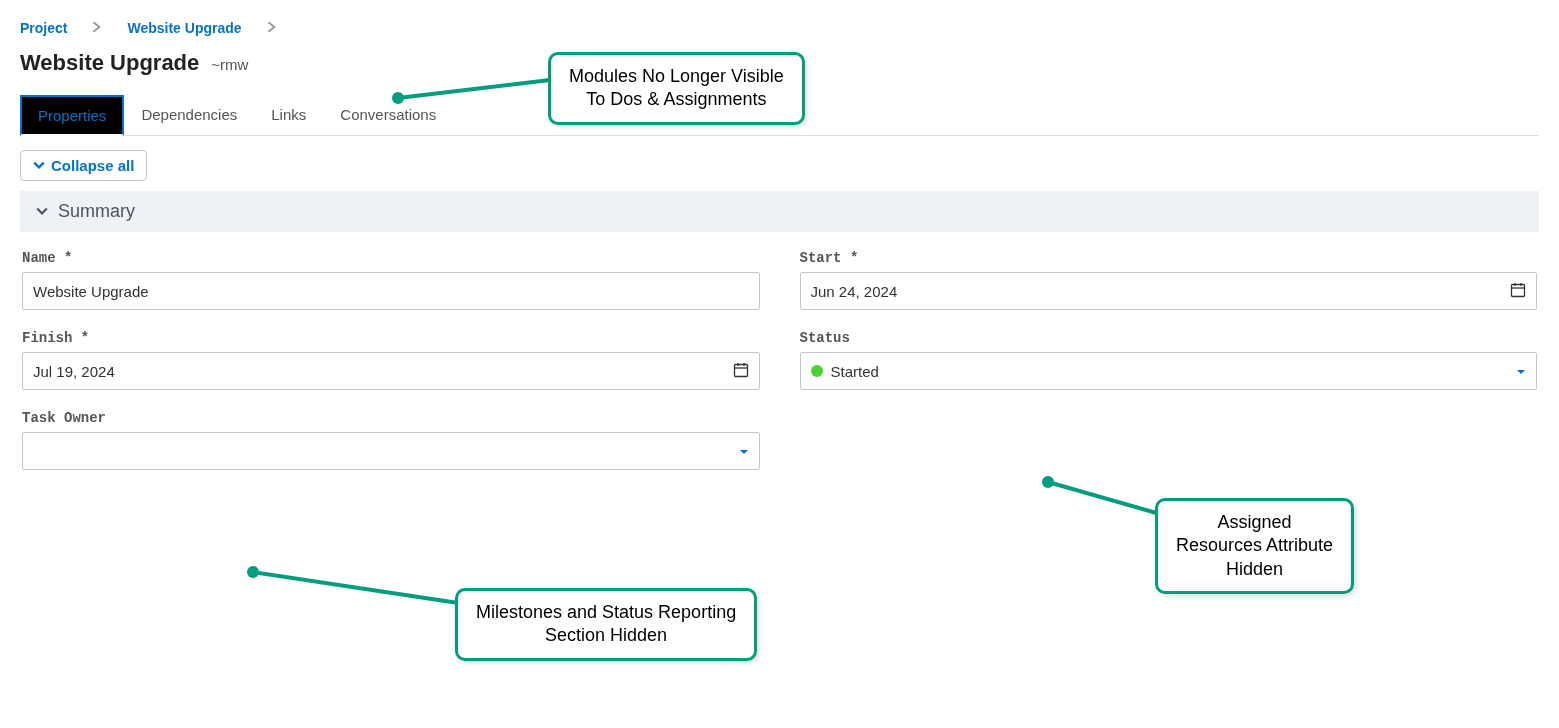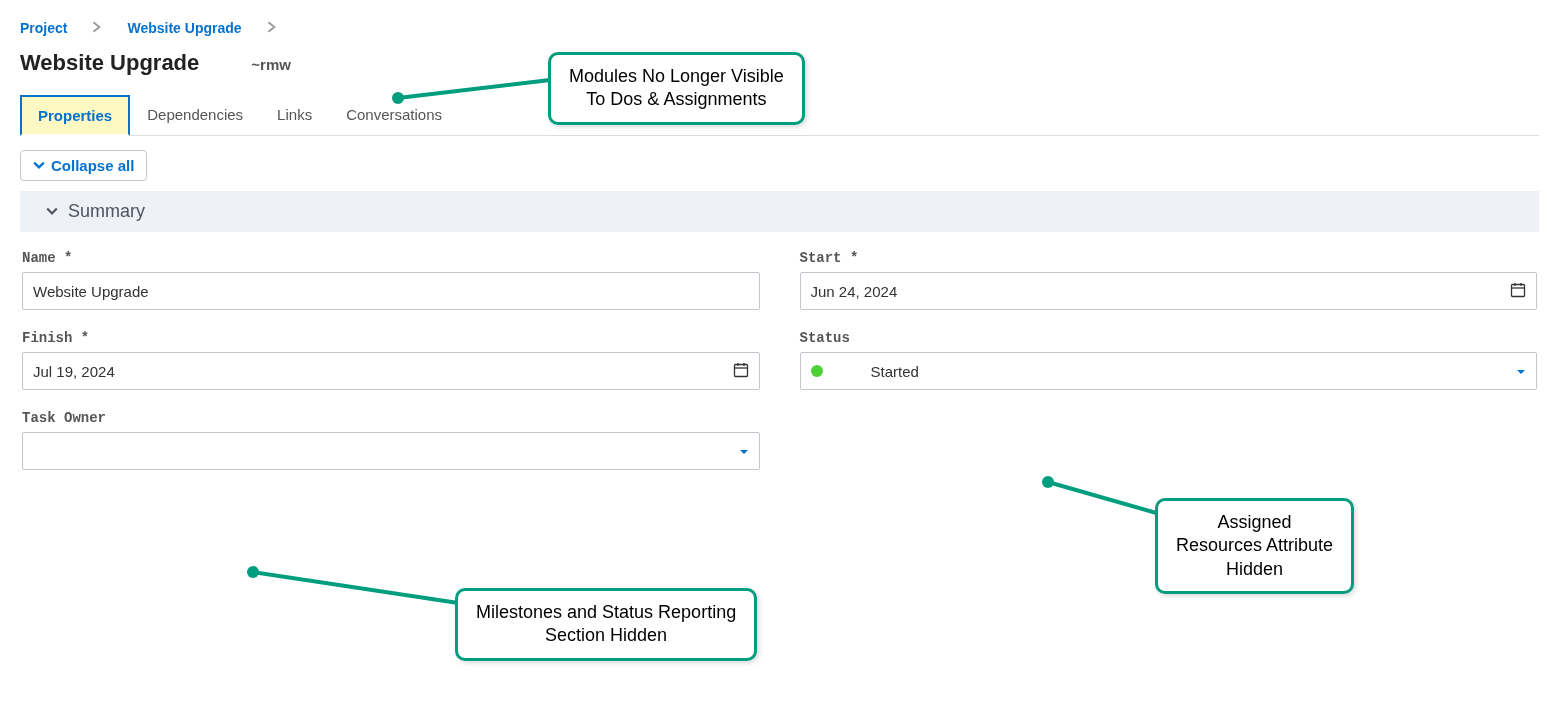--- a/index.html
+++ b/index.html
@@ -35,66 +35,65 @@
     gap: 12px;
     margin-bottom: 18px;
   }
   .page-title {
     font-size: 22px;
     font-weight: 700;
     color: #222;
   }
   .page-subtitle {
     font-size: 15px;
-    font-weight: 700;
+    font-weight: 400;
     color: #555;
-    margin-left: 40px;
   }
   .tabs {
     display: flex;
     gap: 0;
     border-bottom: 1px solid #d9dee3;
     margin-bottom: 14px;
   }
   .tab {
     padding: 10px 16px;
     font-size: 15px;
     color: #555;
     cursor: pointer;
     border: 1px solid transparent;
     border-bottom: none;
     position: relative;
     top: 1px;
   }
   .tab.active {
     color: #0572ce;
-    font-weight: 700;
+    font-weight: 400;
     border: 2px solid #0572ce;
     border-bottom: 2px solid #fff;
-    background: #fef9c3;
+    background: #000000;
   }
   .collapse-row {
     margin-bottom: 10px;
   }
   .collapse-btn {
     border: 1px solid #c1c7cd;
     background: #fff;
     padding: 6px 12px;
     font-size: 15px;
     color: #0572ce;
     cursor: pointer;
     border-radius: 4px;
     display: inline-flex;
     align-items: center;
     gap: 6px;
     font-weight: 600;
   }
   .section-header {
     background: #eef1f5;
-    padding: 10px 26px;
+    padding: 10px 16px;
     font-size: 18px;
     color: #4a5560;
     display: flex;
     align-items: center;
     gap: 10px;
     cursor: pointer;
     margin-bottom: 18px;
   }
   .form-grid {
     display: grid;
@@ -129,21 +128,21 @@
   }
   .dropdown-caret svg { width: 10px; height: 10px; }
   .status-dot {
     width: 12px;
     height: 12px;
     border-radius: 50%;
     background: #4cd137;
     display: inline-block;
     margin-right: 8px;
   }
-  .status-left { display: flex; align-items: center; gap: 40px; }
+  .status-left { display: flex; align-items: center; }
 
   
   .callout {
     position: absolute;
     background: #fff;
     border: 3px solid #009e7e;
     border-radius: 10px;
     padding: 10px 18px;
     font-family: Arial, sans-serif;
     font-size: 18px;

